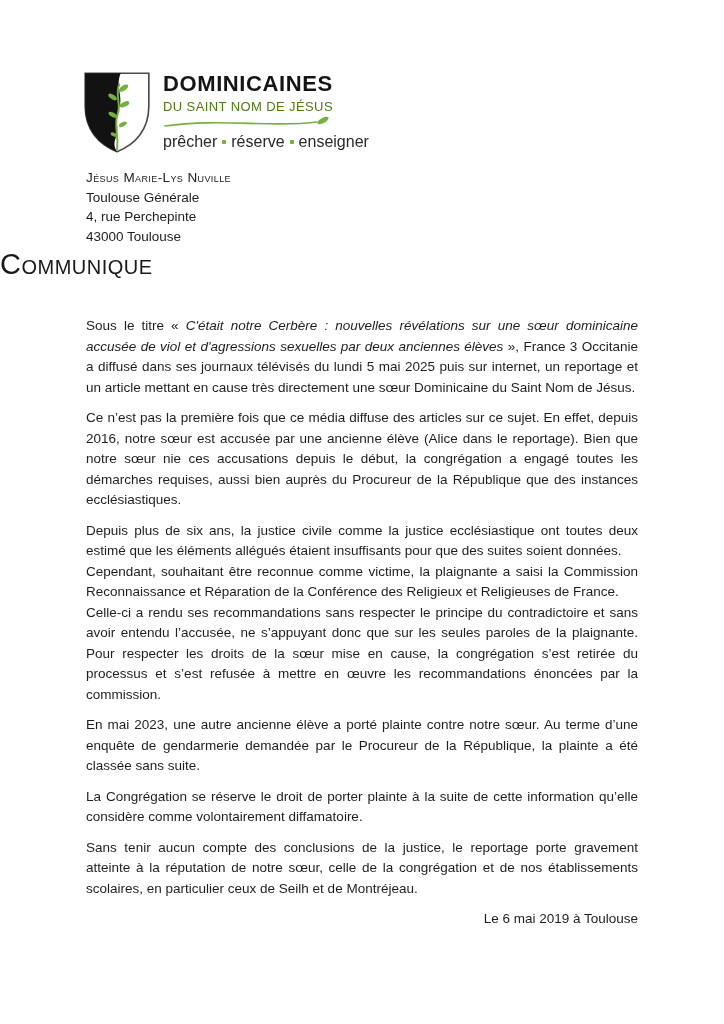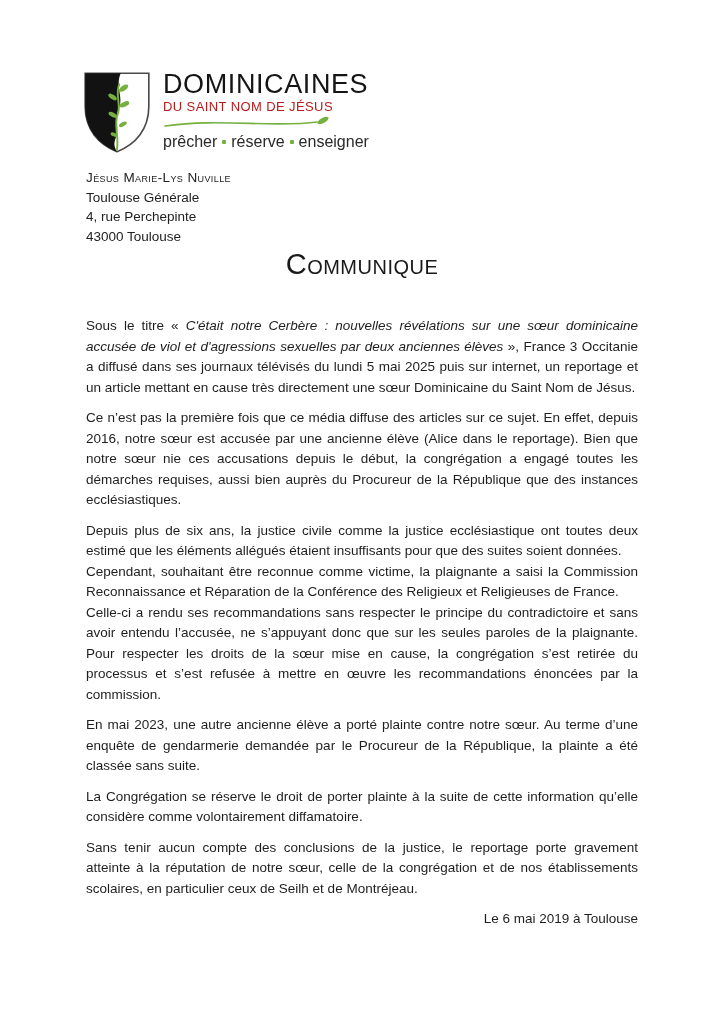--- a/index.html
+++ b/index.html
@@ -22,25 +22,25 @@
   
   .letterhead{
     position:absolute;left:80px;top:68px;
     display:flex;align-items:flex-start;
   }
   .shield{width:74px;height:89px;flex:0 0 auto;}
   .shield .leaf{fill:var(--accent);}
   .shield .stem{stroke:var(--accent);}
   .logo-text{margin-left:9px;padding-top:4px;}
   .org-name{
-    font-size:27px;font-weight:normal;letter-spacing:0.6px;
+    font-size:22px;font-weight:bold;letter-spacing:0.6px;
     color:#151515;line-height:24px;
   }
   .org-subtitle{
-    font-size:13px;letter-spacing:0.4px;color:#b91c1c;
+    font-size:13px;letter-spacing:0.4px;color:#4d7c0f;
     margin-top:3px;line-height:15px;
   }
   .swoosh{display:block;margin-top:1px;}
   .swoosh .stem{stroke:var(--accent);}
   .swoosh .leaf{fill:var(--accent);}
   .motto{
     font-size:16px;color:#2a2a2a;margin-top:2px;
     display:flex;align-items:center;
   }
   .motto-dot{
@@ -49,21 +49,20 @@
   }
   
   .sender{
     position:absolute;left:86px;top:168px;
     font-size:13.5px;line-height:19.5px;color:#222;
   }
   .sender-name{font-variant:small-caps;letter-spacing:0.4px;}
   
   .heading{
     position:absolute;left:0;right:0;top:248px;
-    text-align:center;
     font-variant:small-caps;
     font-size:29px;font-weight:400;letter-spacing:0.5px;
     color:#191919;
   }
   
   .body{
     position:absolute;left:86px;right:86px;top:316px;
     font-size:13.5px;line-height:20.5px;
     text-align:justify;color:#1e1e1e;
   }

